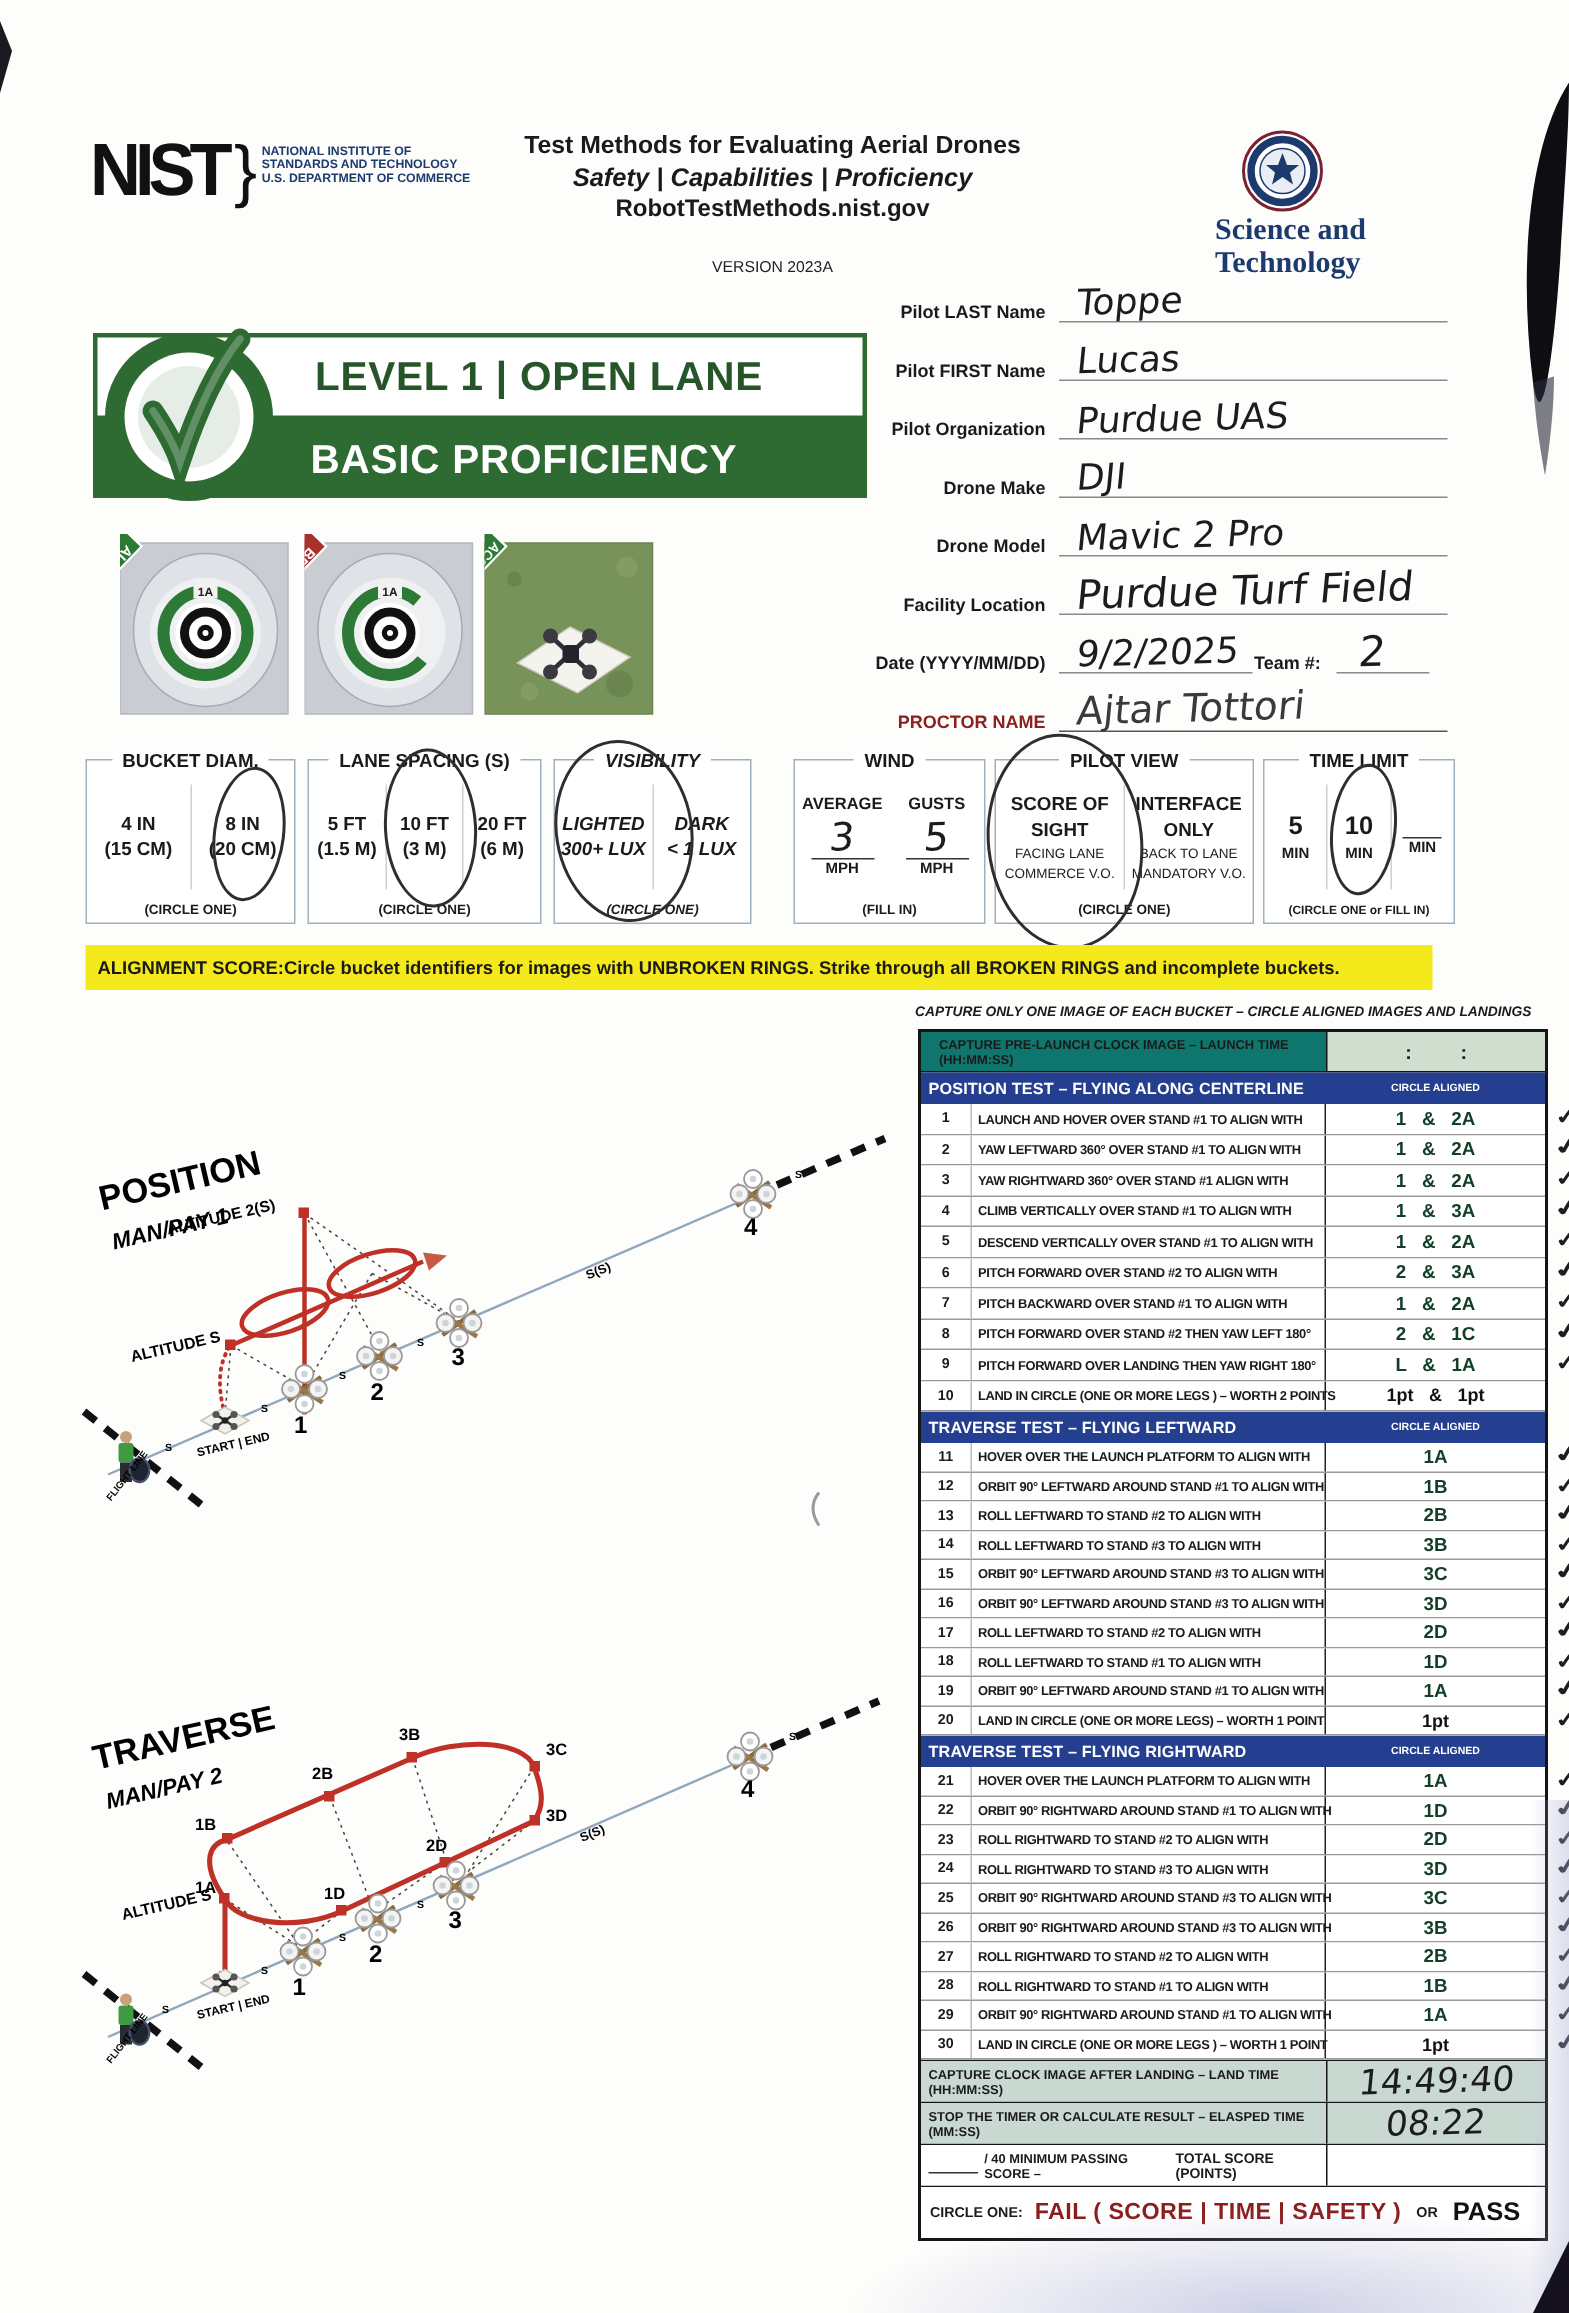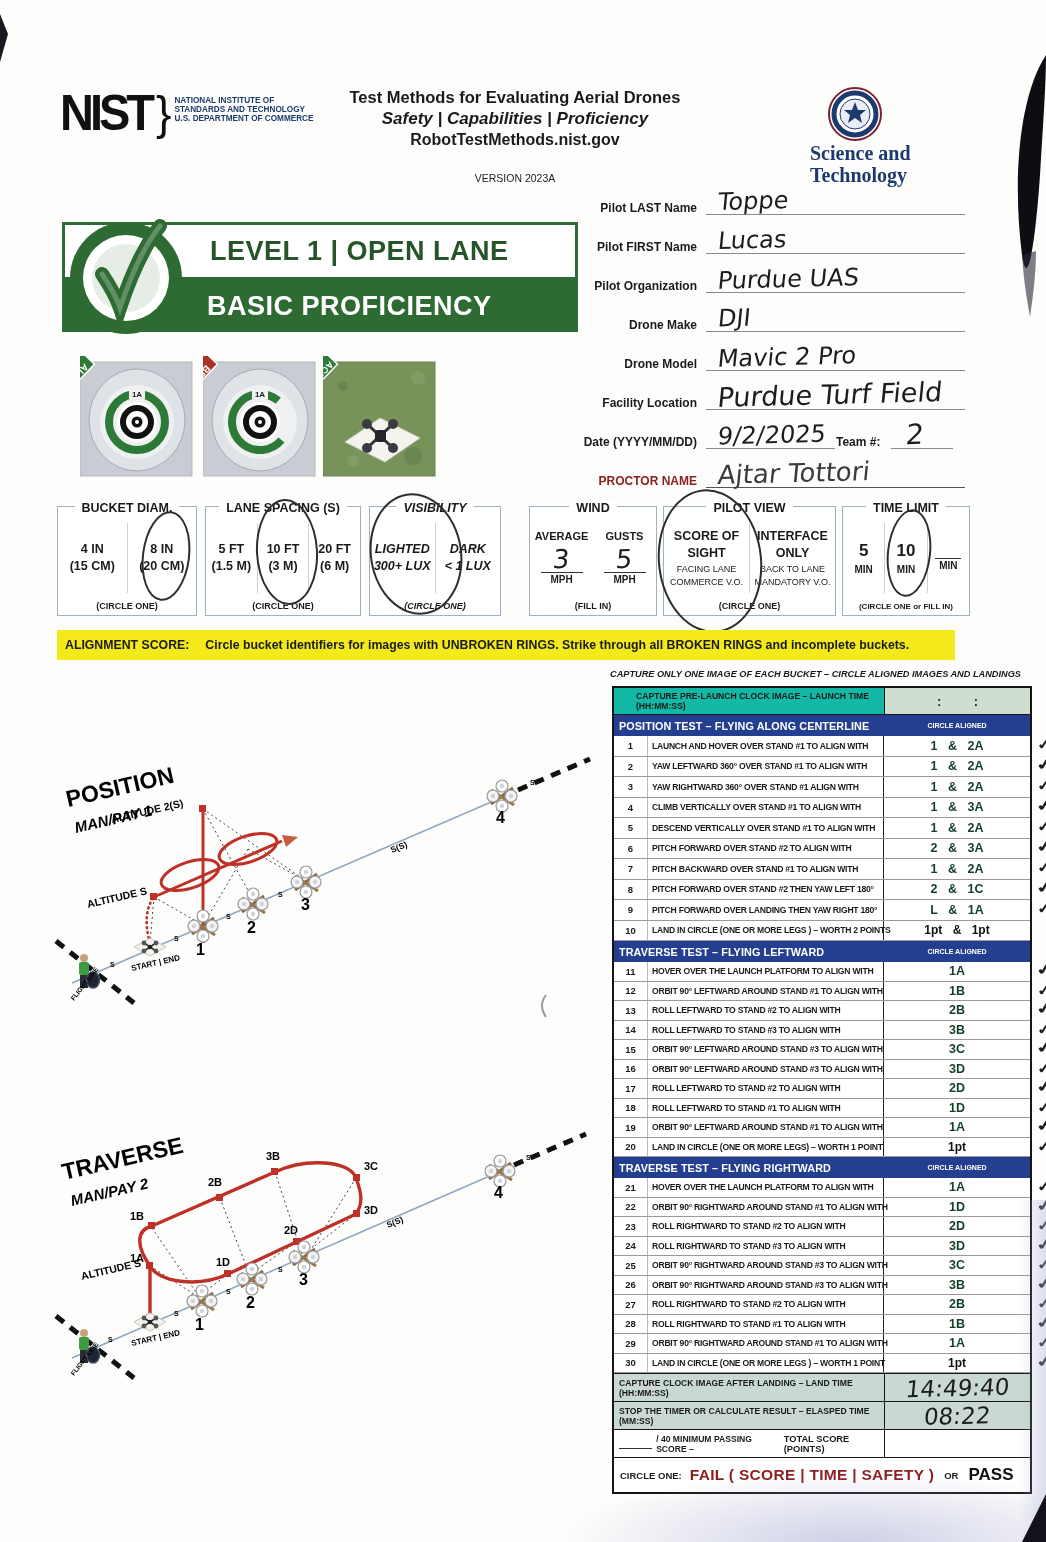--- a/index.html
+++ b/index.html
@@ -53,27 +53,27 @@
   .opt .big{font-size:12.5px;font-weight:700;line-height:1.35;}
   .opt .small{font-size:9px;font-weight:400;line-height:1.2;margin-top:2px;}
   .sfoot{position:absolute;bottom:4px;left:0;right:0;text-align:center;font-size:9px;font-weight:700;}
   .circle-mark{position:absolute;border:2.3px solid #2e2e2e;border-radius:50%;pointer-events:auto;}
   .wind-num{font-size:26px;}
   .wind-line{width:42px;border-bottom:1.6px solid #333;margin-top:-2px;}
   .blank-min{width:26px;border-bottom:1.8px solid #333;height:14px;}
   
   .align-bar{position:absolute;left:57px;top:630px;width:898px;height:30px;background:#f4e91a;
              display:flex;align-items:center;padding-left:8px;box-sizing:border-box;font-size:12.3px;}
-  .align-bar b{font-weight:800;margin-right:16px;}
+  .align-bar b{font-weight:800;margin-right:0;}
   .align-bar span{font-weight:600;}
   
   .capture-note{position:absolute;left:610px;top:669px;width:420px;font-size:9.2px;font-weight:700;font-style:italic;white-space:nowrap;}
   .score-table{position:absolute;left:612px;top:686px;width:416px;border:2px solid #151515;background:#fff;}
   .prelaunch{display:grid;grid-template-columns:270px 146px;height:26px;border-bottom:1.6px solid #151515;}
-  .prelaunch .lbl{background:#14b8a6;display:flex;align-items:center;padding-left:22px;font-size:8.6px;font-weight:700;}
+  .prelaunch .lbl{background:#0f766e;display:flex;align-items:center;padding-left:12px;font-size:8.6px;font-weight:700;}
   .prelaunch .val{background:#cfdecf;border-left:1.6px solid #151515;display:flex;align-items:center;justify-content:center;
                   font-size:13px;font-weight:700;white-space:pre;}
   .sec-head{display:grid;grid-template-columns:270px 146px;height:21px;background:#243f8f;color:#fff;align-items:center;}
   .sec-head .st{padding-left:5px;font-size:10.8px;font-weight:700;letter-spacing:.1px;}
   .sec-head .sc{font-size:7px;font-weight:700;text-align:center;}
   .t-row{position:relative;display:grid;grid-template-columns:34px 236px 146px;height:18.5px;border-bottom:.8px solid #999;
          align-items:center;background:#fff;}
   .t-row.s1{height:19.5px;}
   .t-row .rn{font-size:9.5px;font-weight:700;text-align:center;border-right:.8px solid #bbb;height:100%;
              display:flex;align-items:center;justify-content:center;}

